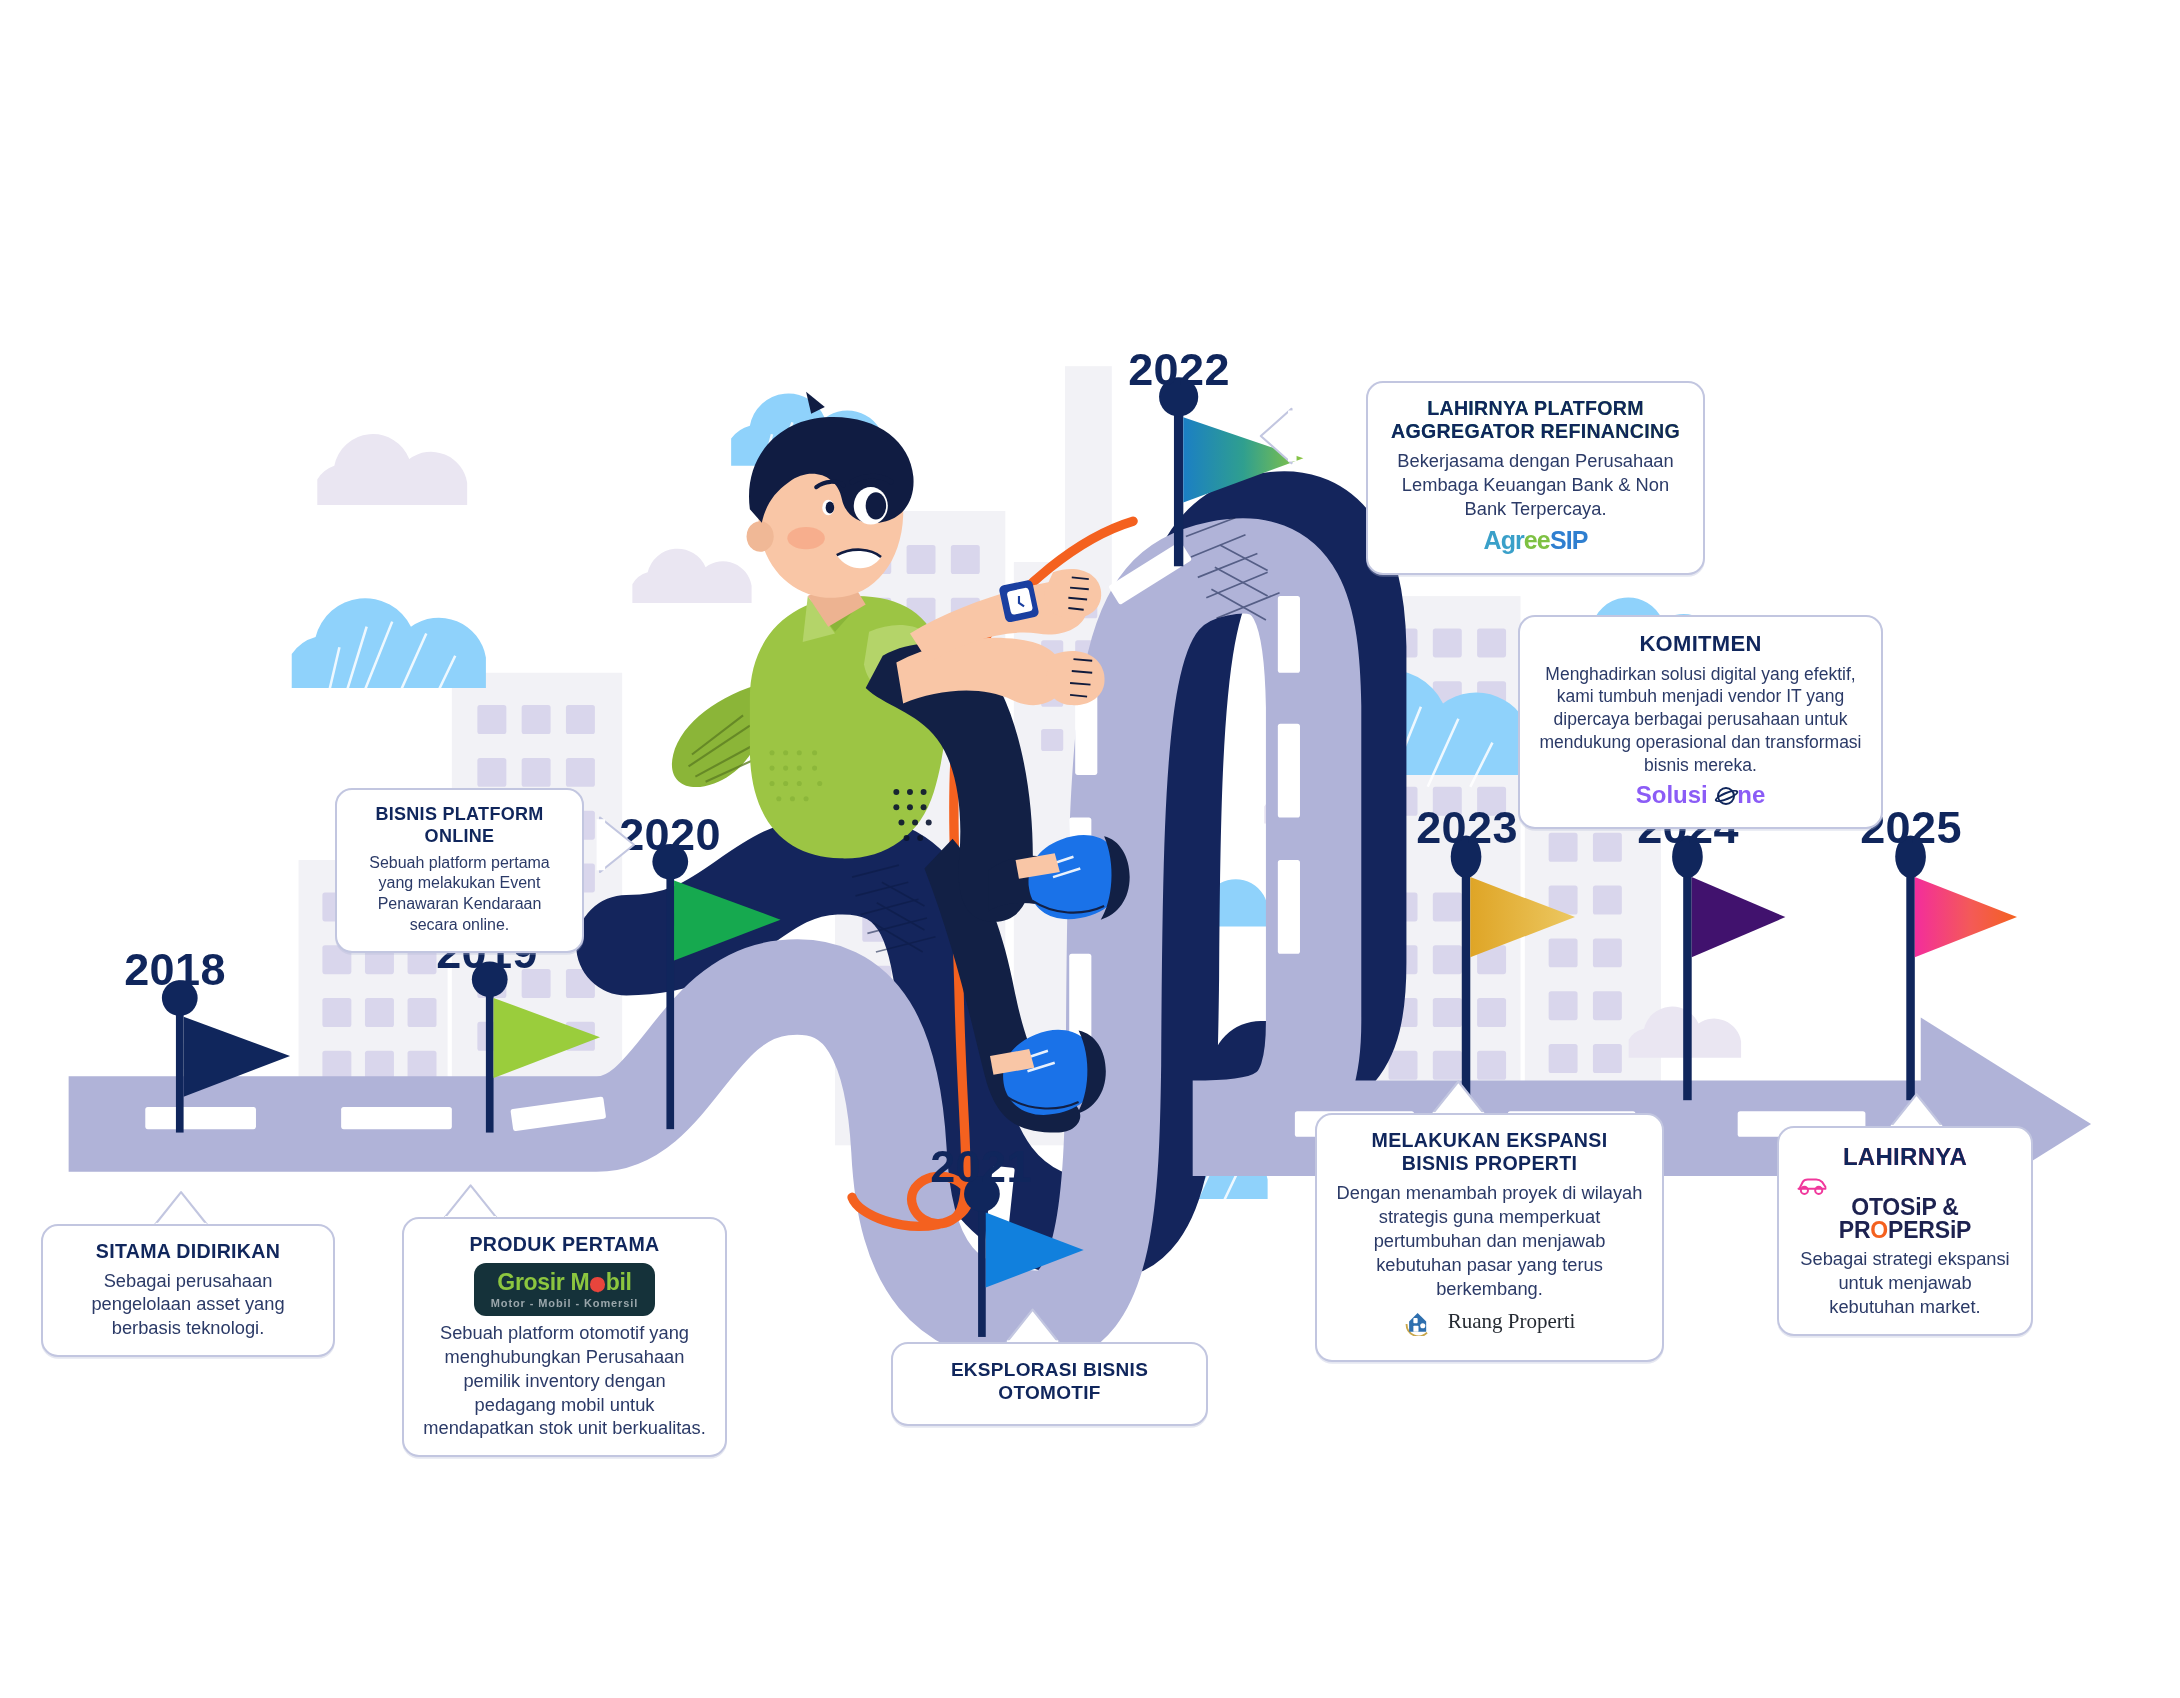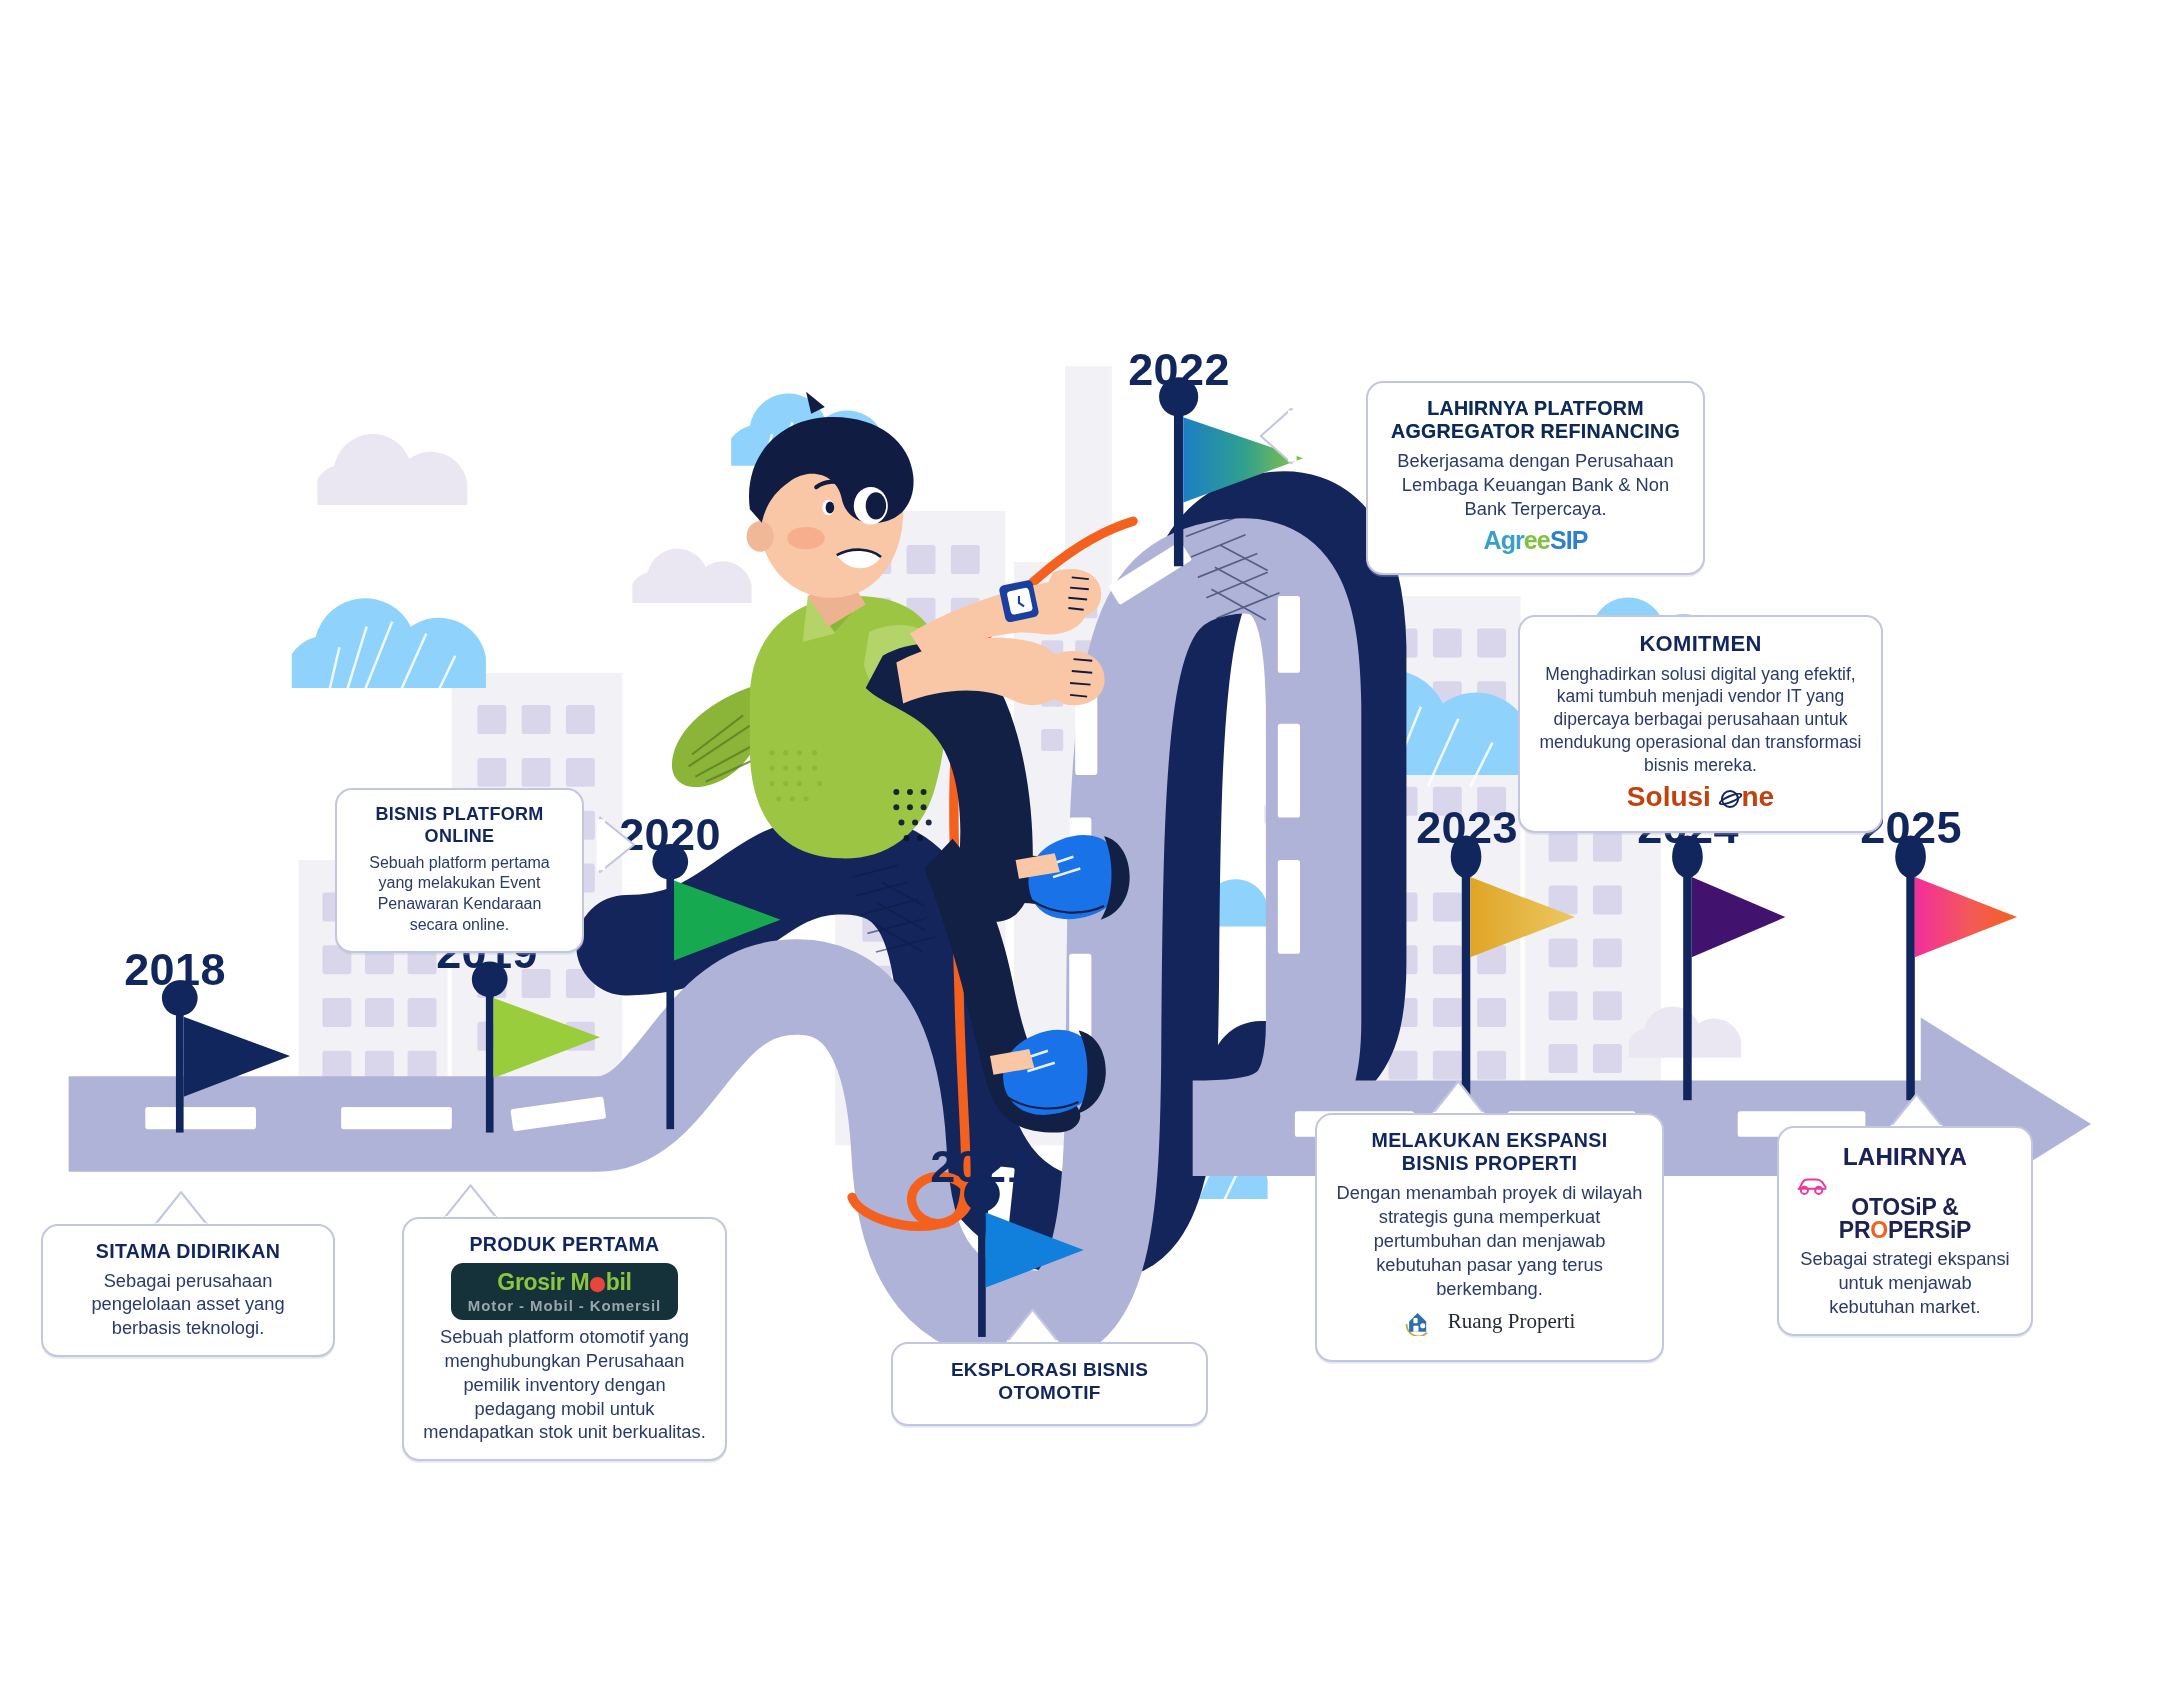--- a/index.html
+++ b/index.html
@@ -86,27 +86,27 @@
     display:inline-block;width:14.5px;height:14.5px;border-radius:50% 50% 50% 50%;
     background:#e8453c;position:relative;top:1.7px;margin:0 0.9px;
   }
   .logo-grosir .gm-pin:after{
     content:"";position:absolute;left:4.3px;top:10.2px;
     border-left:3px solid transparent;border-right:3px solid transparent;
     border-top:6px solid #e8453c;
   }
   .logo-grosir .gm-sub{
     display:block;margin-top:4.3px;
-    font-size:15px;color:#9aa6ab;letter-spacing:0.9px;font-weight:600;
+    font-size:11px;color:#9aa6ab;letter-spacing:0.9px;font-weight:600;
   }
   .logo-agree{font-size:25px;font-weight:700;letter-spacing:-0.9px;line-height:1;}
   .logo-agree .a1{color:#3aa0c9;}
   .logo-agree .a2{color:#7ec143;}
   .logo-agree .a3{color:#2f7fd0;}
-  .logo-solusi{font-size:28px;font-weight:700;color:#c2410c;line-height:1;}
+  .logo-solusi{font-size:24px;font-weight:700;color:#8b5cf6;line-height:1;}
   .planet{
     display:inline-block;width:21px;height:21px;position:relative;
     vertical-align:-3.4px;margin:0 0.9px;
   }
   .planet .ball{
     position:absolute;left:1.7px;top:1.7px;width:18px;height:18px;border-radius:50%;
     background:#ffffff;border:2.2px solid #10265c;box-sizing:border-box;
   }
   .planet .ring{
     position:absolute;left:-1.7px;top:6.8px;width:25px;height:7.7px;

